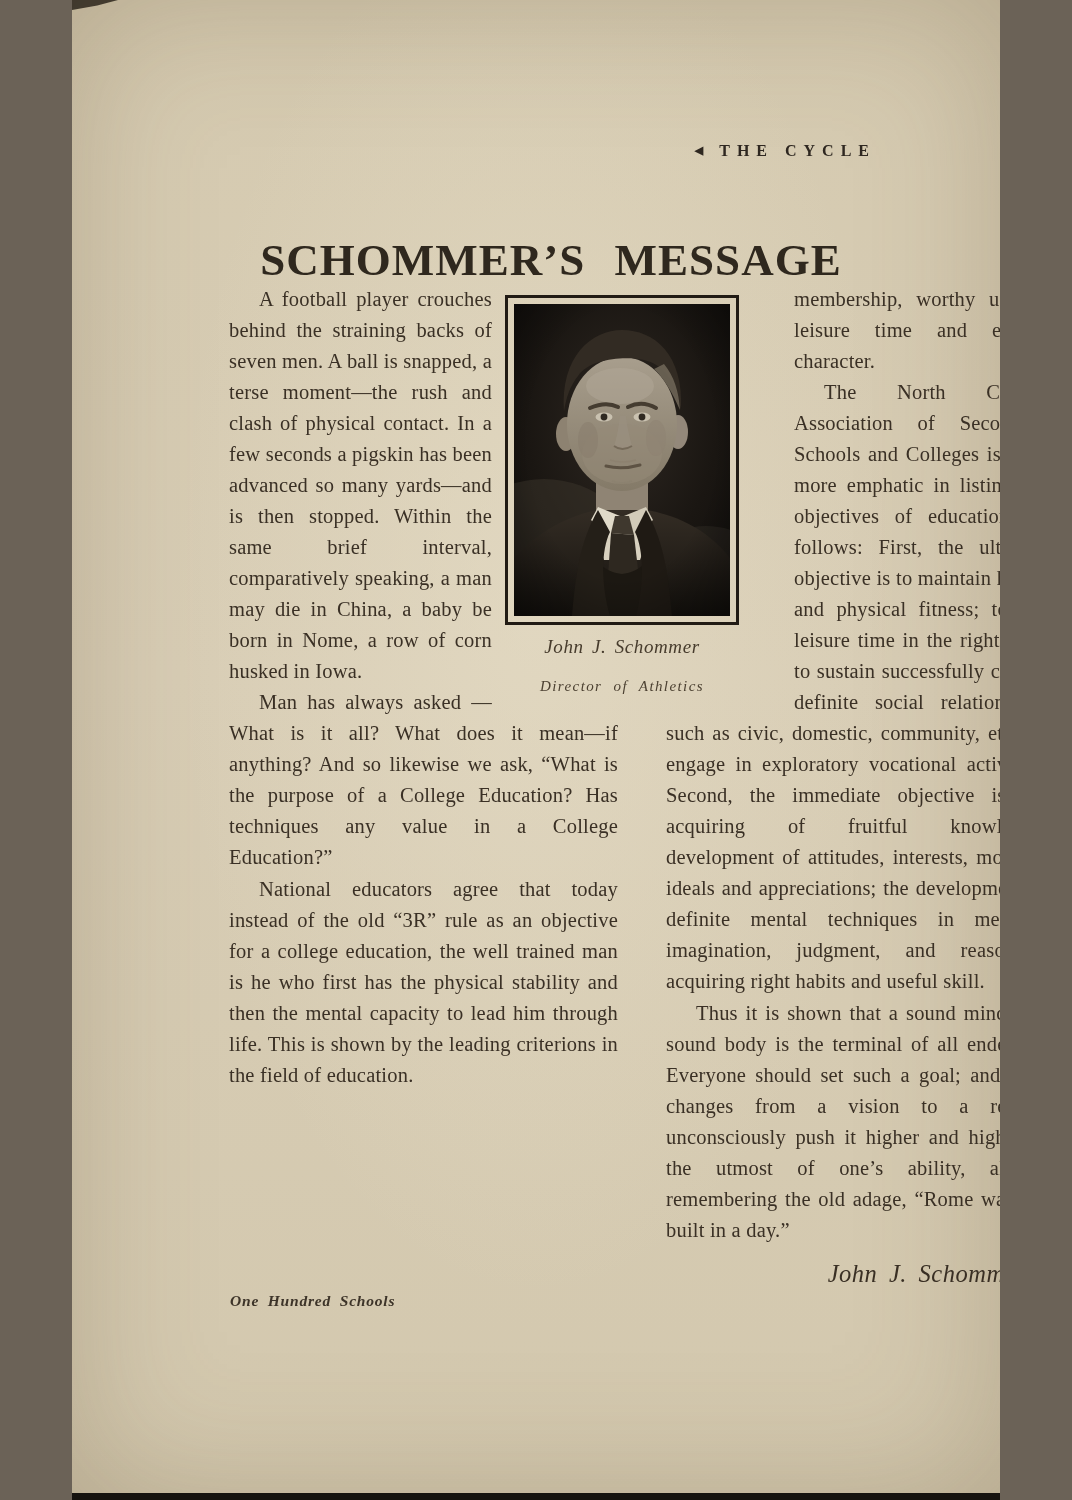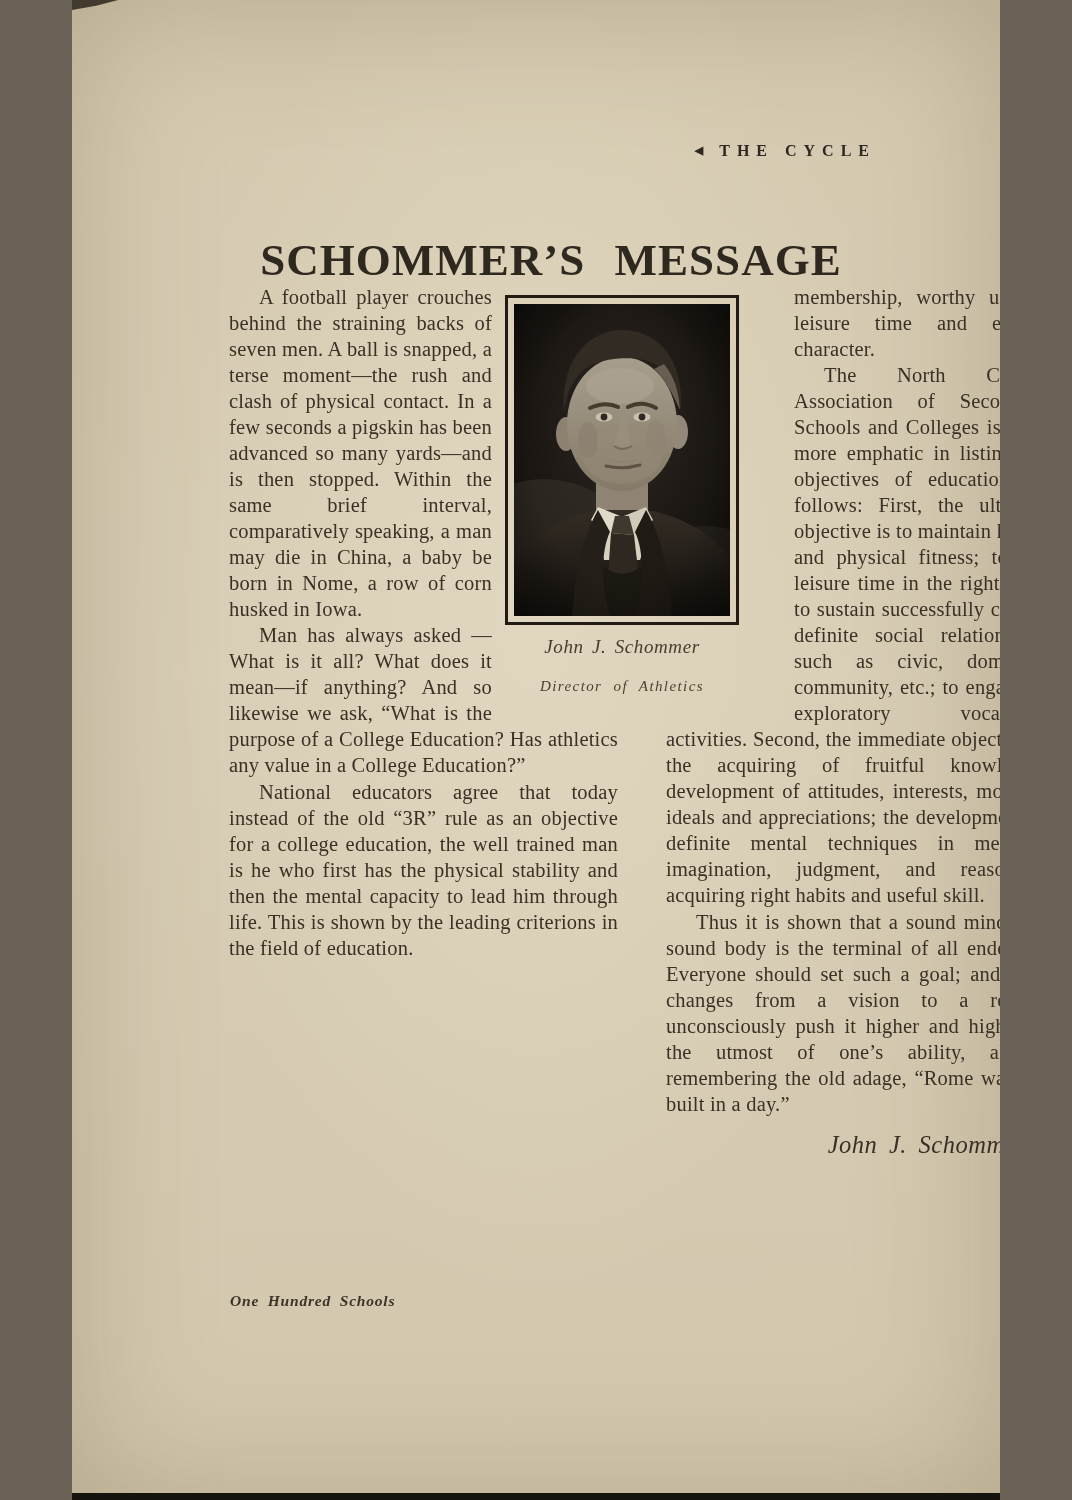--- a/index.html
+++ b/index.html
@@ -31,21 +31,21 @@
     color:#2f281e;
   }
   .col{position:absolute;top:284px;color:#3a3025;}
   .col-left{left:157px;width:389px;}
   .col-right{left:594px;width:382px;}
   .wrap-spacer{height:417px;}
   .wrap-spacer.right{float:right;width:126px;}
   .wrap-spacer.left{float:left;width:128px;}
   .para{
     margin:0;text-align:justify;
-    font-size:20.5px;line-height:26px;
+    font-size:20.5px;line-height:31px;
     text-indent:30px;letter-spacing:.2px;
   }
   .para.no-indent{text-indent:0;}
   .para.space-before{margin-top:1px;}
   .photo-frame{
     position:absolute;left:433px;top:295px;
     width:234px;height:330px;box-sizing:border-box;
     border:3px solid #211b14;padding:6px;
   }
   .photo-frame svg{display:block;width:100%;height:100%;}
@@ -89,21 +89,21 @@
 
   <div class="brand">
     <span class="arrow">◀</span><span>THE CYCLE</span>
   </div>
 
   <h1 class="title">SCHOMMER’S MESSAGE</h1>
 
   <div class="col col-left">
     <div class="wrap-spacer right"></div>
   <p class="para">A football player crouches behind the straining backs of seven men.  A ball is snapped, a terse moment—the rush and clash of physical contact. In a few seconds a pigskin has been advanced so many yards—and is then stopped. Within the same brief interval, comparatively speaking, a man may die in China, a baby be born in Nome, a row of corn husked in Iowa.</p>
-      <p class="para">Man has always asked — What is it all?  What does it mean—if anything?  And so likewise we ask, “What is the purpose of a College Education?  Has athletics any value in a College Education?”</p>
+      <p class="para">Man has always asked — What is it all?  What does it mean—if anything?  And so likewise we ask, “What is the purpose of a College Education?  Has techniques any value in a College Education?”</p>
       <p class="para space-before">National educators agree that today instead of the old “3R” rule as an objective for a college education, the well trained man is he who first has the physical stability and then the mental capacity to lead him through life.  This is shown by the leading criterions in the field of education.</p>
     </div>
 
   <div class="col col-right">
     <div class="wrap-spacer left"></div>
     <div style="display:contents;"><p class="para no-indent">membership, worthy use of leisure time and ethical character.</p><p class="para">The North Central Association of Secondary Schools and Colleges is even more emphatic in listing the objectives of education, as follows: First, the ultimate objective is to maintain health and physical fitness; to use leisure time in the right way; to sustain successfully certain definite social relationships such as civic, domestic, community, etc.; to engage in exploratory vocational activities.  Second, the immediate objective is the acquiring of fruitful knowledge; development of attitudes, interests, motives, ideals and appreciations; the development of definite mental techniques in memory, imagination, judgment, and reasoning; acquiring right habits and useful skill.</p><p class="para space-before">Thus it is shown that a sound mind in a sound body is the terminal of all endeavor.  Everyone should set such a goal; and as it changes from a vision to a reality, unconsciously push it higher and higher to the utmost of one’s ability, always remembering the old adage, “Rome was not built in a day.”</p></div>
     <div class="signature">John J. Schommer</div>
   </div>
 
   <div class="photo-frame">

